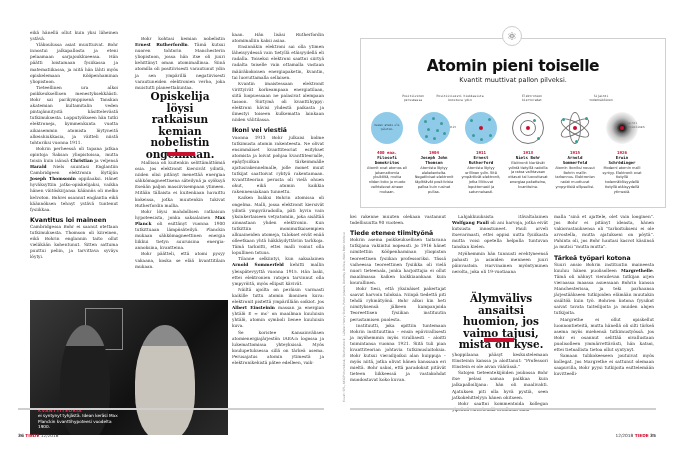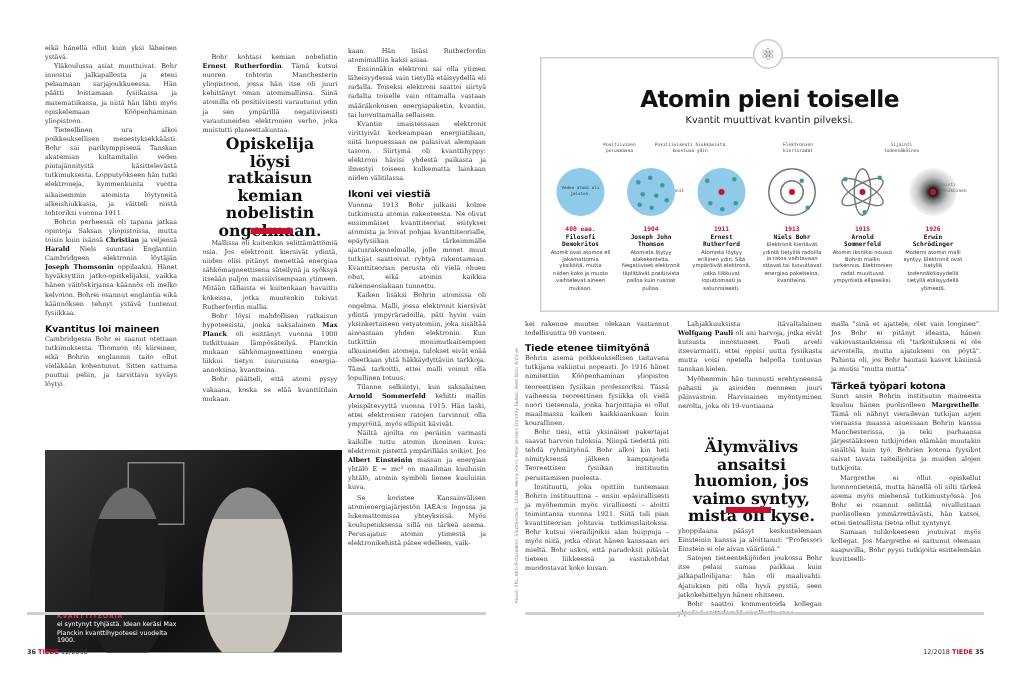--- a/index.html
+++ b/index.html
@@ -80,21 +80,21 @@
 </div>
 
 <div class="rule" style="left:18px;width:306px"></div>
 <div class="folio" style="left:18px">
   <b>36</b> <span class="brand">TIEDE</span> <span>12/2018</span>
 </div>
 
 <div class="infobox"></div>
 <div class="ib-icon">⚛</div>
 <div class="ib-title">Atomin pieni toiselle</div>
-<div class="ib-sub">Kvantit muuttivat kvantin pilveksi.</div>
+<div class="ib-sub">Kvantit muuttivat pallon pilveksi.</div>
 
 <div class="lbl" style="left:398px;top:95px;width:30px">Positiivinen perusmassa</div>
 <div class="lbl" style="left:430px;top:95px;width:60px">Positiivisesti hiukkasista koostuva ydin</div>
 <div class="lbl" style="left:517px;top:95px;width:30px">Elektronien kiertoradat</div>
 <div class="lbl" style="left:584px;top:95px;width:34px">Sijainti todennäköinen</div>
 <div class="lbl" style="left:432px;top:126px;width:30px">Elektronit</div>
 <div class="lbl" style="left:615px;top:122px;width:30px">Sijainti epätoden­näköinen</div>
 
 <div class="stage" style="left:367px">
   <div class="ball" style="background:#8fcbe8;display:flex;align-items:center;justify-content:center">
@@ -178,21 +178,21 @@
   <div class="sub">Tiede etenee tiimityönä</div>
   <p class="ni">Bohrin asema poikkeuksellisen taitavana tutkijana vakiintui nopeasti. Jo 1916 hänet nimitettiin Kööpenhaminan yliopiston teoreettisen fysiikan professoriksi. Tässä vaiheessa teoreettinen fysiikka oli vielä nuori tieteenala, jonka harjoittajia ei ollut maailmassa kaiken kaikkiaankaan kuin kourallinen.</p>
   <p>Bohr tiesi, että yksinäiset pakertajat saavat harvoin tuloksia. Niinpä tiedettä piti tehdä ryhmätyönä. Bohr alkoi kin heti nimityksensä jälkeen kampanjoida Teoreettisen fysiikan instituutin perustamisen puolesta.</p>
   <p>Instituutti, joka opittiin tuntemaan Bohrin instituuttina – ensin epävirallisesti ja myöhemmin myös virallisesti – aloitti toimintansa vuonna 1921. Siitä tuli pian kvanttiteorian johtavia tutkimuslaitoksia. Bohr kutsui vierailijoiksi alan huippuja – myös niitä, jotka olivat hänen kanssaan eri mieltä. Bohr uskoi, että paradoksit pitävät tieteen liikkeessä ja vastakohdat muodostavat koko kuvan.</p>
 </div>
 
 <div class="col" style="left:452px;top:214px;width:96px">
   <p><span>Lahjakkuuksista itävaltalainen </span><b>Wolfgang Pauli</b><span> oli ani harvoja, jotka eivät kutsusta innostuneet. Pauli arveli itsevarmasti, ettei oppisi uutta fysiikasta mutta voisi opetella helpolla tuntuvan tanskan kielen.</span></p>
   <p>Myöhemmin hän tunnusti erehtyneensä pahasti ja asioiden menneen juuri päinvastoin. Harvinainen myöntyminen nerolta, joka oli 19-vuotiaana</p>
 </div>
-<div class="pull" style="left:456px;top:293px;width:90px">Älymvälivs ansaitsi huomion, jos vaimo syntyy, mistä oli kyse.</div>
+<div class="pull" style="left:456px;top:293px;width:90px">Älymvälivs ansaitsi huomion, jos vaimo tajusi, mistä oli kyse.</div>
 <div class="redbar" style="left:484px;top:338px;width:30px"></div>
 <div class="col" style="left:452px;top:352px;width:96px">
   <p class="ni">yhoppilaana pääsyt keskustelemaan Einsteinin kanssa ja aloittanut: "Professori Einstein ei ole aivan väärässä."</p>
   <p>Satojen tieteentekijöiden joukossa Bohr itse pelasi samaa paikkaa kuin jalkapalloilijana: hän oli maalivahti. Ajatuksen piti olla hyvä pystiä, seen jatkokehittelyyn hänen ohitseen.</p>
   <p>Bohr saattoi kommentoida kollegan ylpeänä esittelemää oivallusta sano-</p>
 </div>
 
 <div class="col" style="left:554px;top:214px;width:100px">
   <p class="ni">malla "sinä et ajattele, olet vain looginen". Jos Bohr ei pitänyt ideasta, hänen vakiovastauksensa oli "tarkoitukseni ei ole arvostella, mutta ajatukseni on pöytä". Pahinta oli, jos Bohr hautasi kasvot käsiinsä ja mutisi "mutta mutta".</p>
   <div class="sub">Tärkeä työpari kotona</div>

